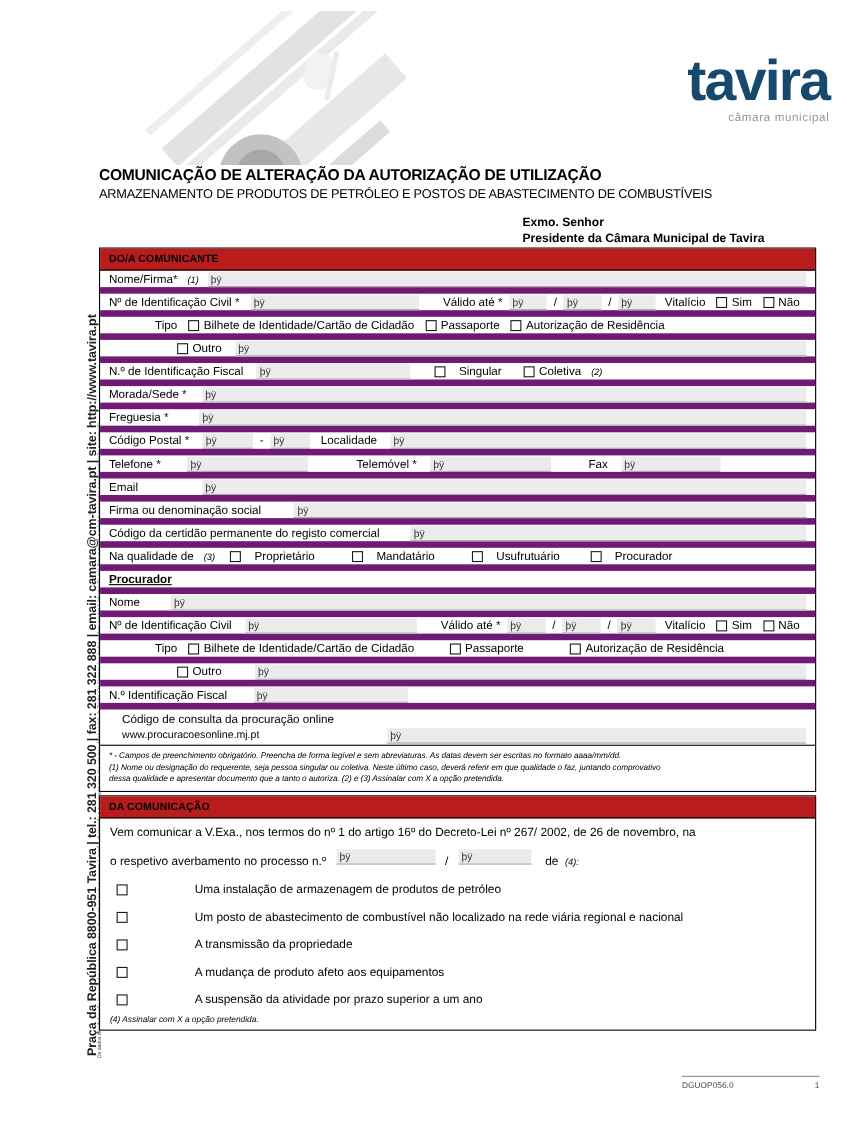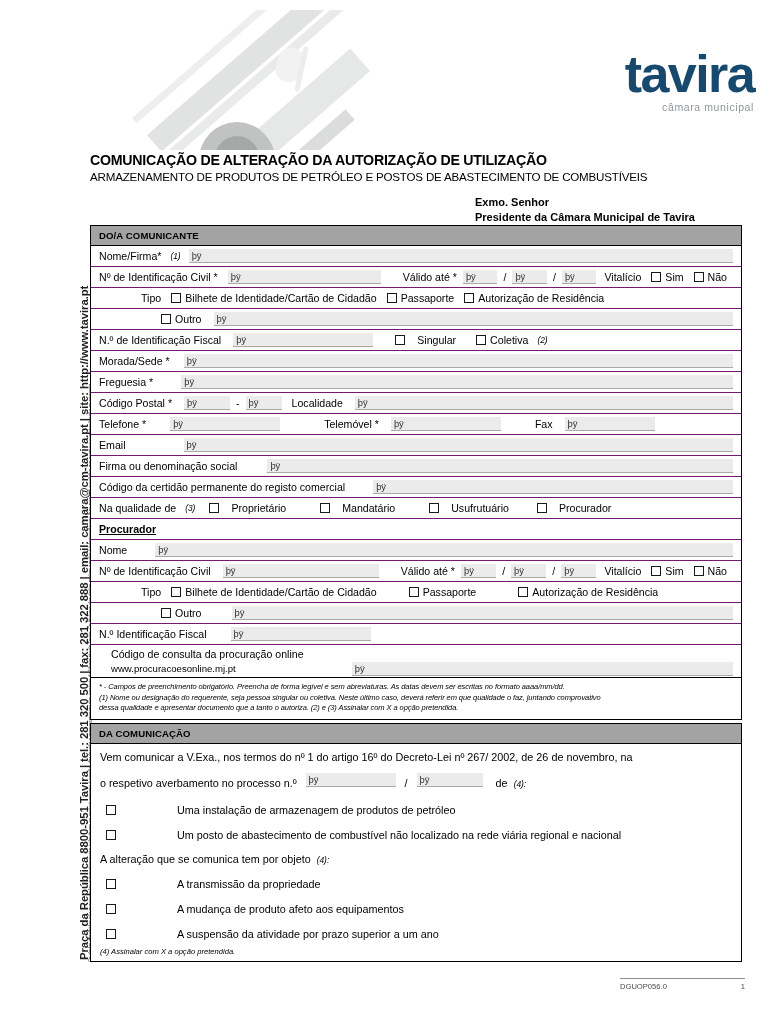--- a/index.html
+++ b/index.html
@@ -145,34 +145,34 @@
     position: absolute;
     left: 90px;
     width: 652px;
     border: 1.4px solid #000;
     background: #fff;
   }
   #block-comunicante { top: 225px; }
   #block-comunicacao { top: 723px; }
 
   .sec-head {
-    background: #a3a3a3;
+    background: #b91c1c;
     border-bottom: 1.2px solid #000;
     font-size: 9.6px;
     font-weight: 700;
     letter-spacing: .1px;
     padding: 4px 8px 4px 8px;
   }
 
   .row {
     display: flex;
     align-items: center;
     min-height: 21px;
     padding: 0 8px;
-    border-bottom: 1px solid #701a75;
+    border-bottom: 6px solid #701a75;
     font-size: 10.6px;
     white-space: nowrap;
   }
   .row.noline { border-bottom: none; margin-left: 12px; }
 
   .lbl { margin-right: 6px; }
   .lbl.sp { margin-left: 4px; }
   .note { font-style: italic; font-size: 8.4px; margin-left: 3px; }
 
   
@@ -482,24 +482,20 @@
   <div class="chk-row">
     <span class="cbx"></span>
     <span>Uma instalação de armazenagem de produtos de petróleo</span>
   </div>
 
   <div class="chk-row">
     <span class="cbx"></span>
     <span>Um posto de abastecimento de combustível não localizado na rede viária regional e nacional</span>
   </div>
 
-  <div class="plain-row">
-    <span>A alteração que se comunica tem por objeto</span>
-    <span class="note">(4):</span>
-  </div>
 
   <div class="chk-row">
     <span class="cbx"></span>
     <span>A transmissão da propriedade</span>
   </div>
 
   <div class="chk-row">
     <span class="cbx"></span>
     <span>A mudança de produto afeto aos equipamentos</span>
   </div>

